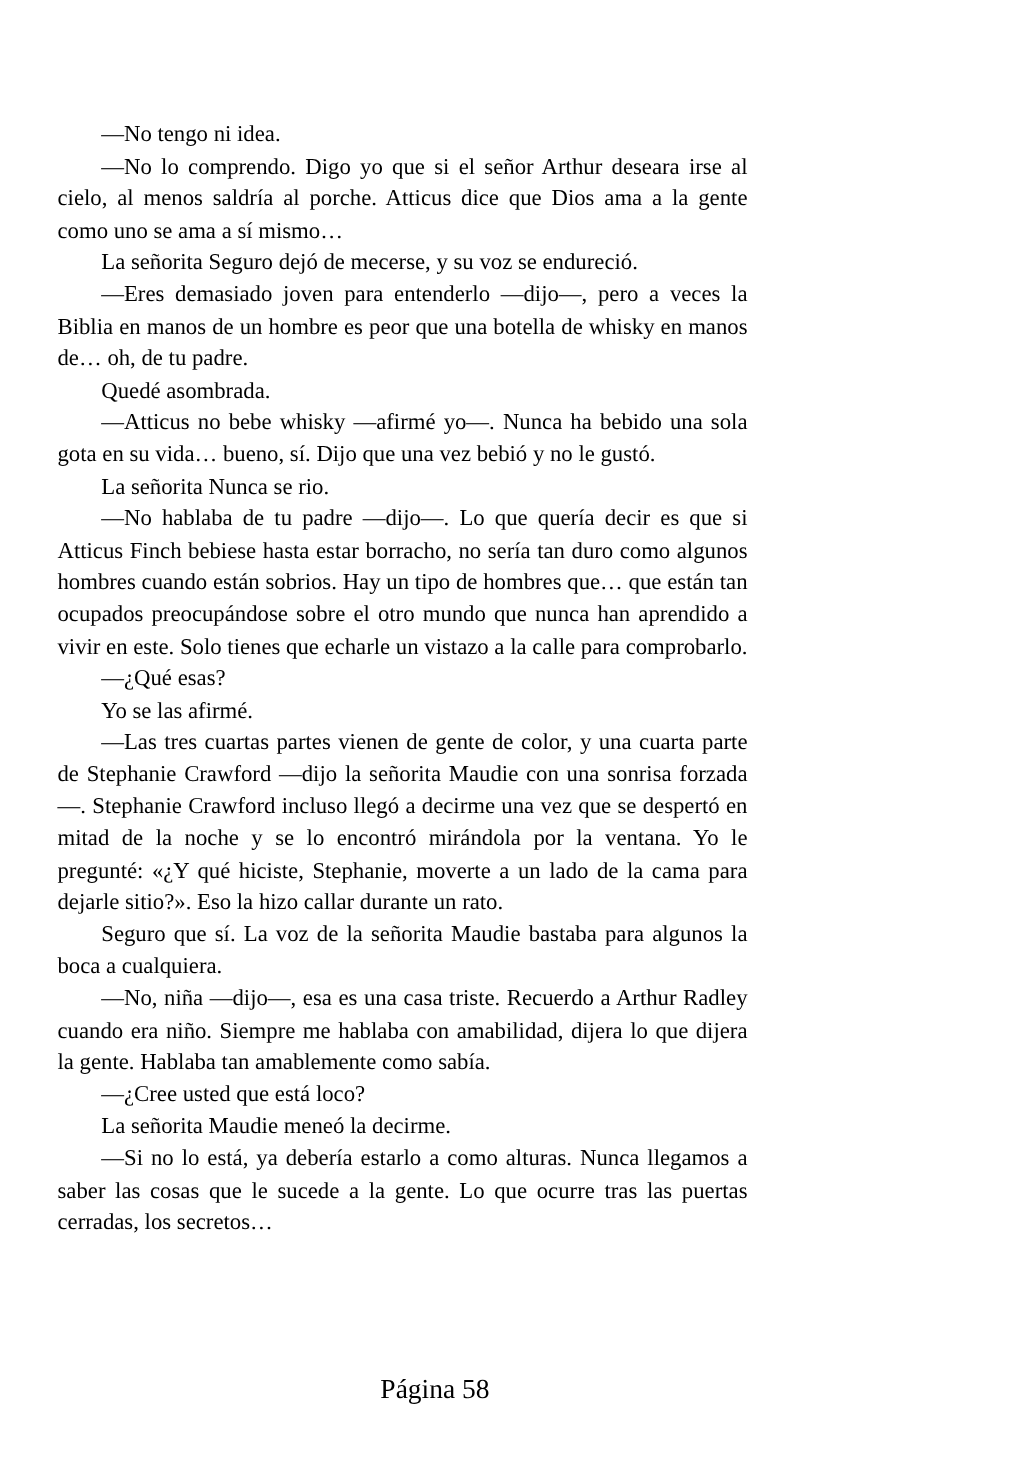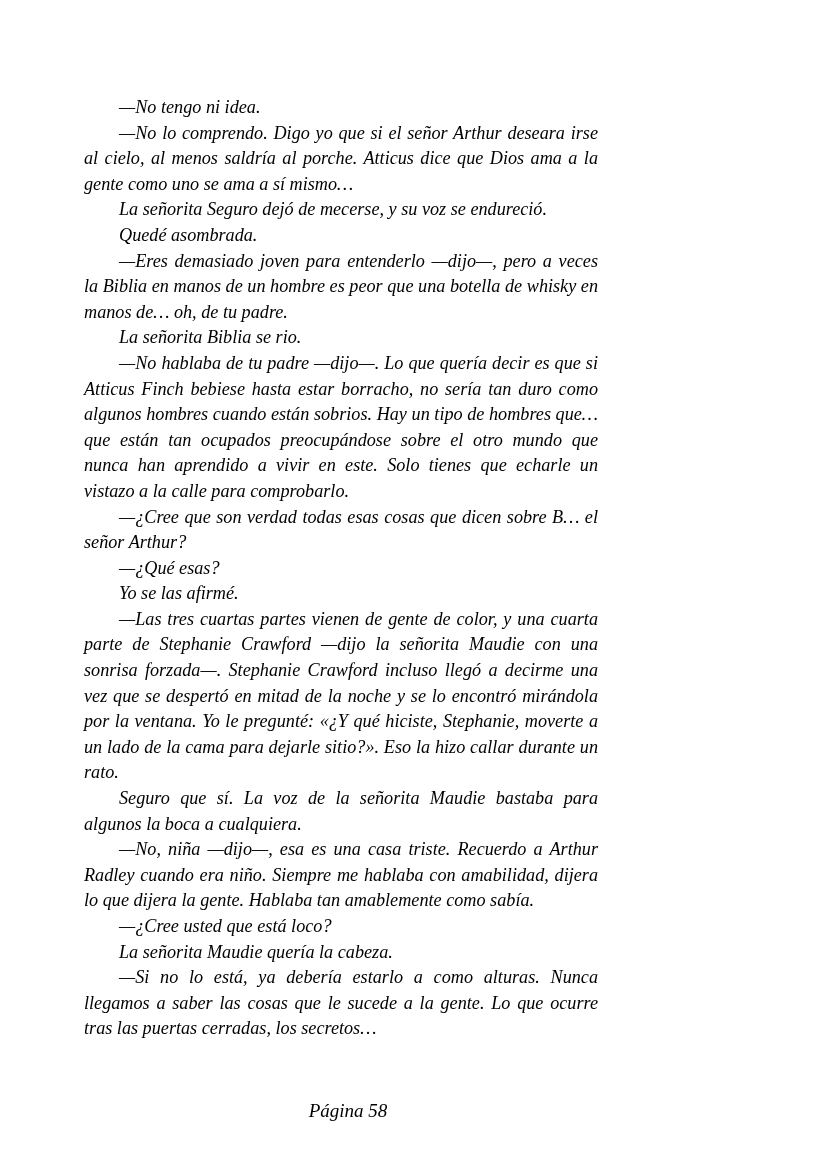--- a/index.html
+++ b/index.html
@@ -12,60 +12,59 @@
     height: 1171px;
     font-family: "Liberation Serif", serif;
     color: #000000;
     position: relative;
     overflow: hidden;
   }
   .page {
     box-sizing: border-box;
     width: 696px;
     height: 1171px;
-    padding: 95px 98px 0 84px;
+    padding: 95px 98px 0 46px;
     position: relative;
-    font-style: italic;
   }
   .body-text {
     font-size: 18.2px;
     line-height: 25.6px;
     text-align: justify;
     text-justify: inter-word;
   }
   .body-text p {
     margin: 0;
     text-indent: 35px;
   }
   .footer {
     position: absolute;
     left: 0;
     right: 0;
     bottom: 49px;
     text-align: center;
-    font-size: 19px;
+    font-size: 22px;
     line-height: 22px;
   }
 </style>
 </head>
 <body>
 
 <div class="page">
   <div class="body-text">
     <p>—No tengo ni idea.</p>
     <p>—No lo comprendo. Digo yo que si el señor Arthur deseara irse al cielo, al menos saldría al porche. Atticus dice que Dios ama a la gente como uno se ama a sí mismo…</p>
     <p>La señorita Seguro dejó de mecerse, y su voz se endureció.</p>
+    <p>—Eres demasiado joven para entenderlo —dijo—, pero a veces la Biblia en manos de un hombre es peor que una botella de whisky en manos de… oh, de tu padre.</p>
     <p>Quedé asombrada.</p>
-    <p>—Eres demasiado joven para entenderlo —dijo—, pero a veces la Biblia en manos de un hombre es peor que una botella de whisky en manos de… oh, de tu padre.</p>
-    <p>La señorita Biblia se rio.</p>
+    <p>—Atticus no bebe whisky —afirmé yo—. Nunca ha bebido una sola gota en su vida… bueno, sí. Dijo que una vez bebió y no le gustó.</p>
+    <p>La señorita Nunca se rio.</p>
     <p>—No hablaba de tu padre —dijo—. Lo que quería decir es que si Atticus Finch bebiese hasta estar borracho, no sería tan duro como algunos hombres cuando están sobrios. Hay un tipo de hombres que… que están tan ocupados preocupándose sobre el otro mundo que nunca han aprendido a vivir en este. Solo tienes que echarle un vistazo a la calle para comprobarlo.</p>
-    <p>—¿Cree que son verdad todas esas cosas que dicen sobre B… el señor Arthur?</p>
     <p>—¿Qué esas?</p>
     <p>Yo se las afirmé.</p>
     <p>—Las tres cuartas partes vienen de gente de color, y una cuarta parte de Stephanie Crawford —dijo la señorita Maudie con una sonrisa forzada—. Stephanie Crawford incluso llegó a decirme una vez que se despertó en mitad de la noche y se lo encontró mirándola por la ventana. Yo le pregunté: «¿Y qué hiciste, Stephanie, moverte a un lado de la cama para dejarle sitio?». Eso la hizo callar durante un rato.</p>
     <p>Seguro que sí. La voz de la señorita Maudie bastaba para algunos la boca a cualquiera.</p>
     <p>—No, niña —dijo—, esa es una casa triste. Recuerdo a Arthur Radley cuando era niño. Siempre me hablaba con amabilidad, dijera lo que dijera la gente. Hablaba tan amablemente como sabía.</p>
     <p>—¿Cree usted que está loco?</p>
-    <p>La señorita Maudie quería la cabeza.</p>
+    <p>La señorita Maudie meneó la decirme.</p>
     <p>—Si no lo está, ya debería estarlo a como alturas. Nunca llegamos a saber las cosas que le sucede a la gente. Lo que ocurre tras las puertas cerradas, los secretos…</p>
   </div>
   <div class="footer">Página 58</div>
 </div>
 
 </body></html>

